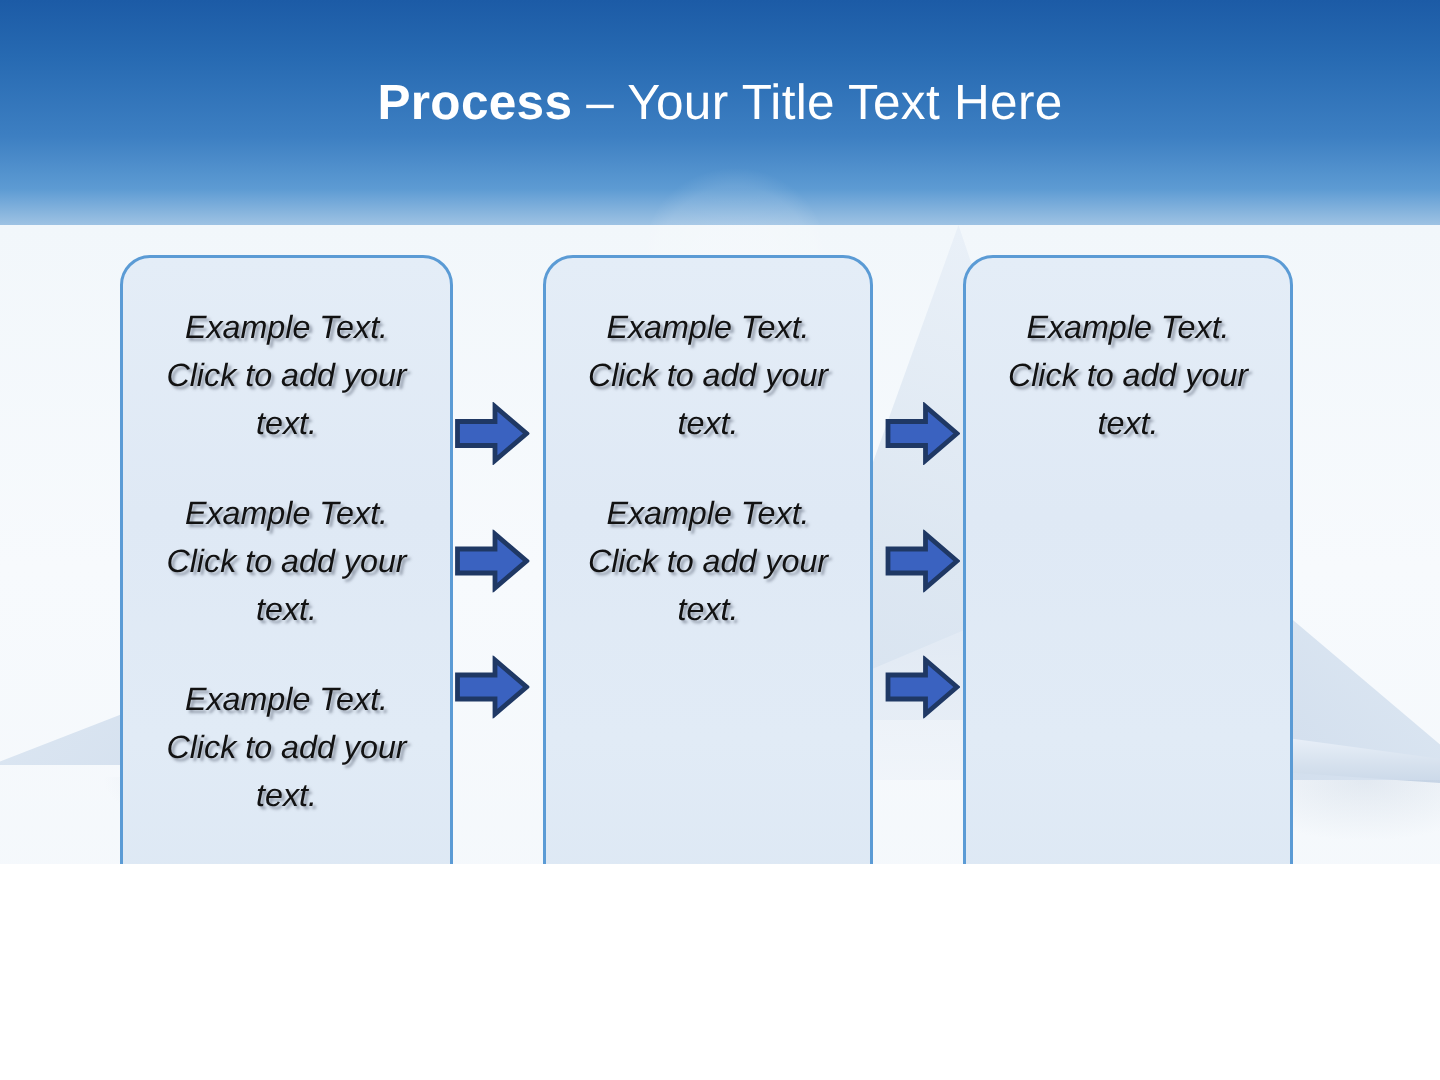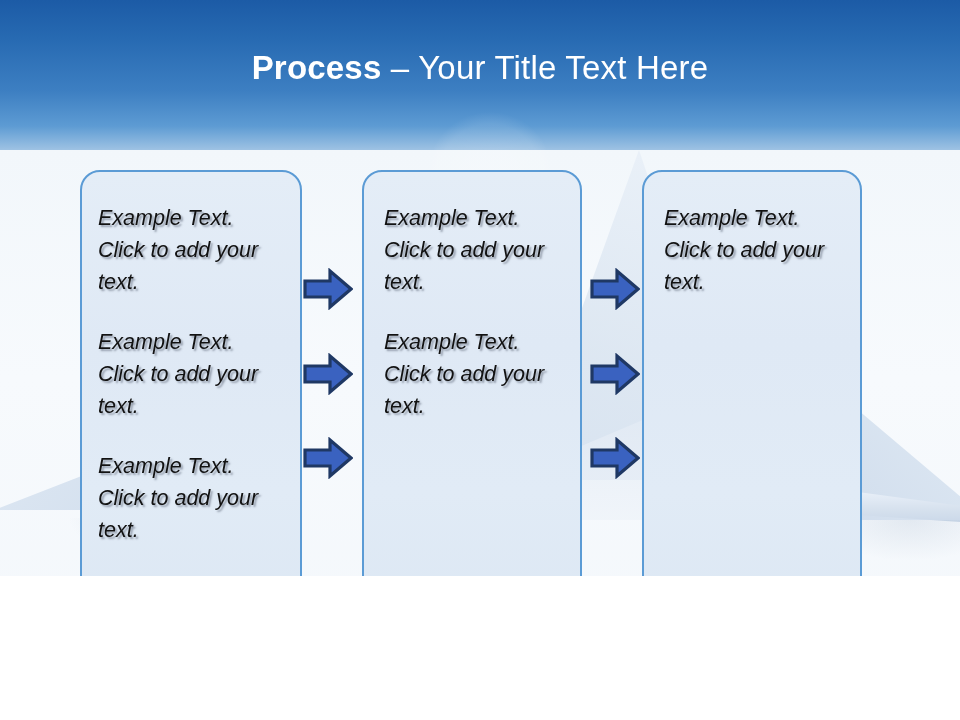--- a/index.html
+++ b/index.html
@@ -99,20 +99,21 @@
 
   
   .box {
     position:absolute;
     top:170px;
     height:432px;
     border:2px solid #5b9bd5;
     border-radius:20px;
     background:linear-gradient(to bottom, #e4edf7 0%, #dfe9f5 40%, #e1ebf6 75%, #dde8f4 100%);
     padding:30px 14px 0 14px;
+    text-align:center;
   }
   .box-1 { left:80px;  width:222px; }
   .box-2 { left:362px; width:220px; }
   .box-3 { left:642px; width:220px; }
 
   .para {
     font-style:italic;
     font-size:21.5px;
     line-height:32px;
     color:#121212;

